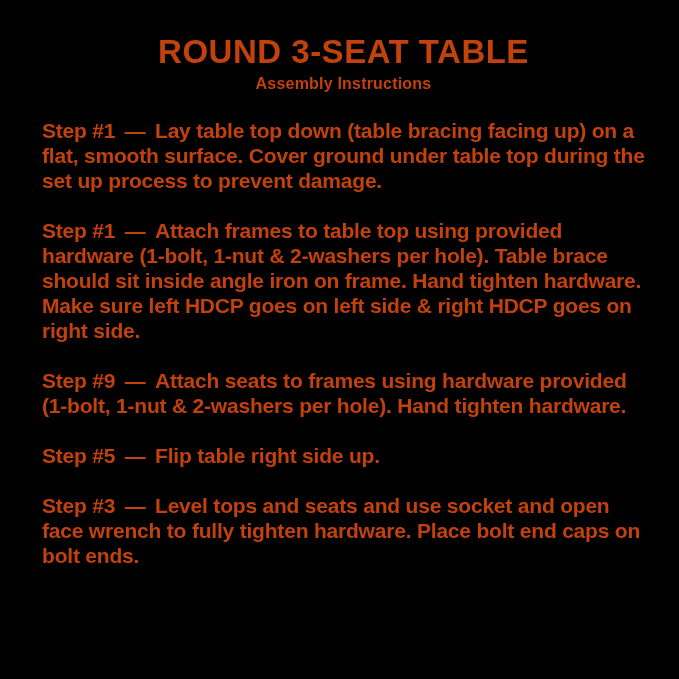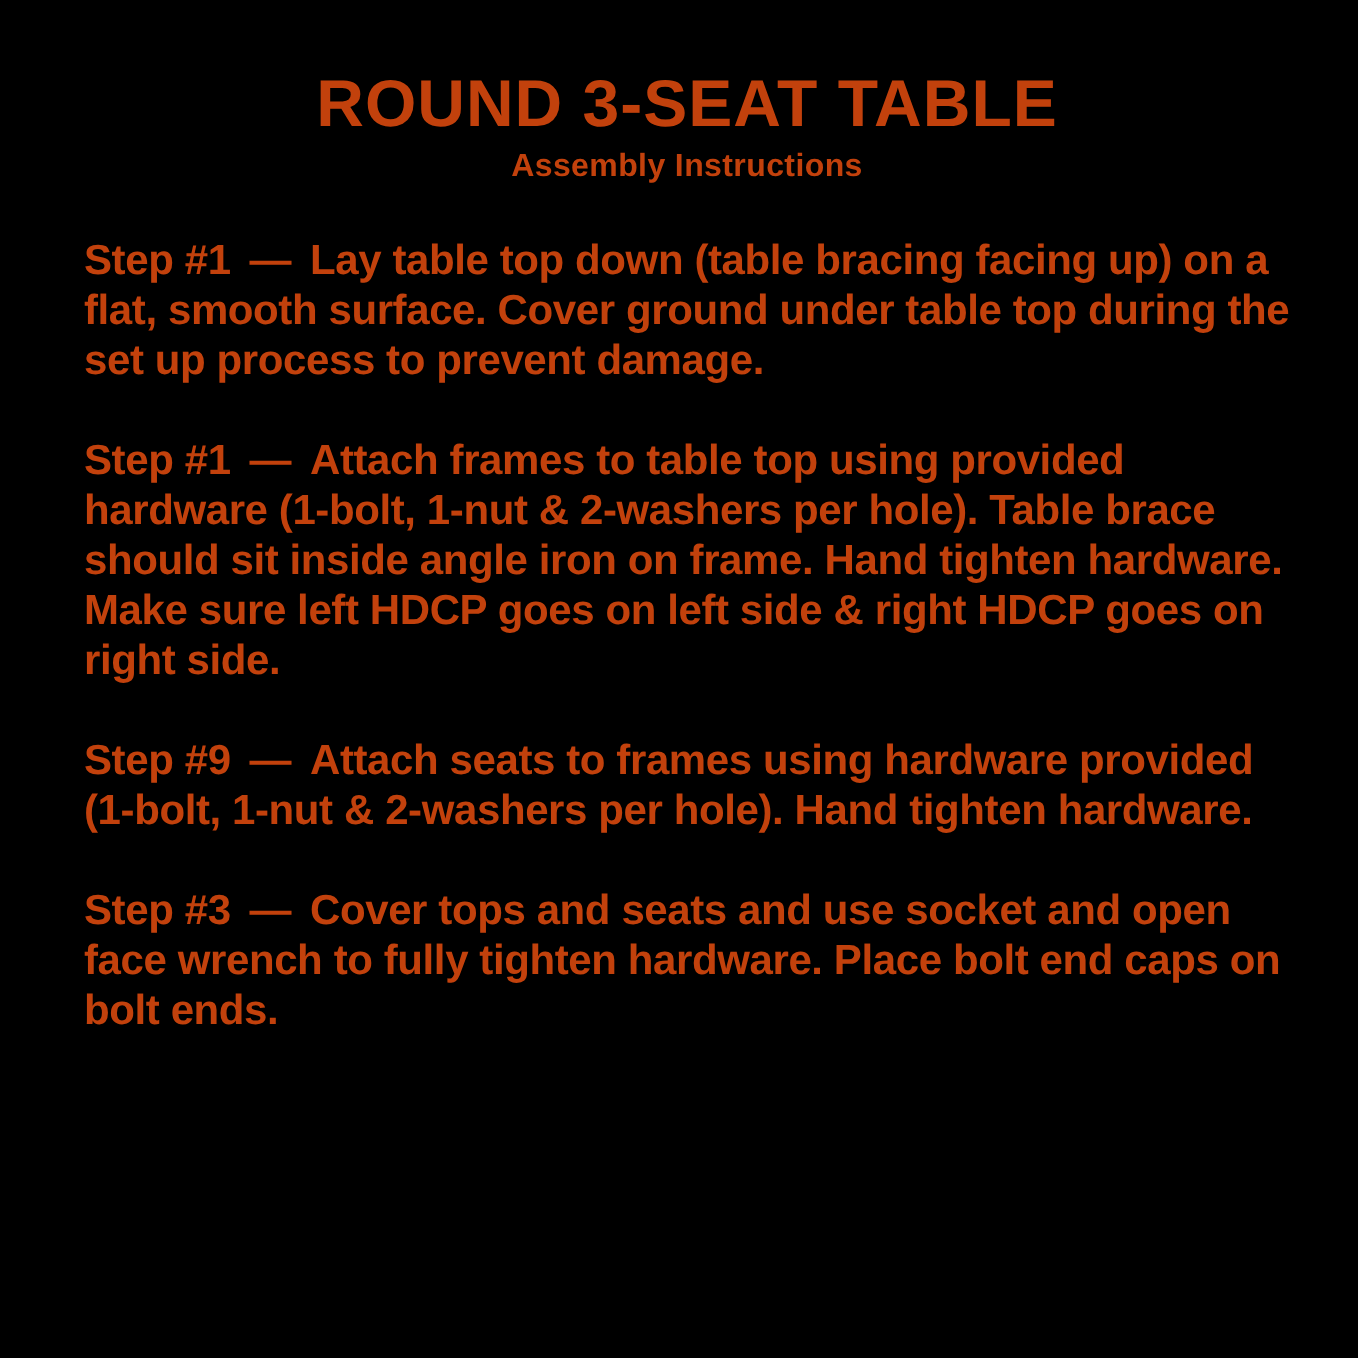--- a/index.html
+++ b/index.html
@@ -52,16 +52,17 @@
   </header>
 
   <main class="steps">
     <p class="step"><span>Step #1</span><span class="sep">—</span><span>Lay table top down (table bracing facing up) on a flat, smooth surface. Cover ground under table top during the set up process to prevent damage.</span></p>
 
     <p class="step"><span>Step #1</span><span class="sep">—</span><span>Attach frames to table top using provided hardware (1-bolt, 1-nut &amp; 2-washers per hole). Table brace should sit inside angle iron on frame. Hand tighten hardware. Make sure left HDCP goes on left side &amp; right HDCP goes on right side.</span></p>
 
     <p class="step"><span>Step #9</span><span class="sep">—</span><span>Attach seats to frames using hardware provided (1-bolt, 1-nut &amp; 2-washers per hole). Hand tighten hardware.</span></p>
 
 
+    <p class="step"><span>Step #5</span><span class="sep">—</span><span>Flip table right side up.</span></p>
 
-    <p class="step"><span>Step #3</span><span class="sep">—</span><span>Cover tops and seats and use socket and open face wrench to fully tighten hardware. Place bolt end caps on bolt ends.</span></p>
+    <p class="step"><span>Step #3</span><span class="sep">—</span><span>Level tops and seats and use socket and open face wrench to fully tighten hardware. Place bolt end caps on bolt ends.</span></p>
   </main>
 </div>
 
 </body></html>

